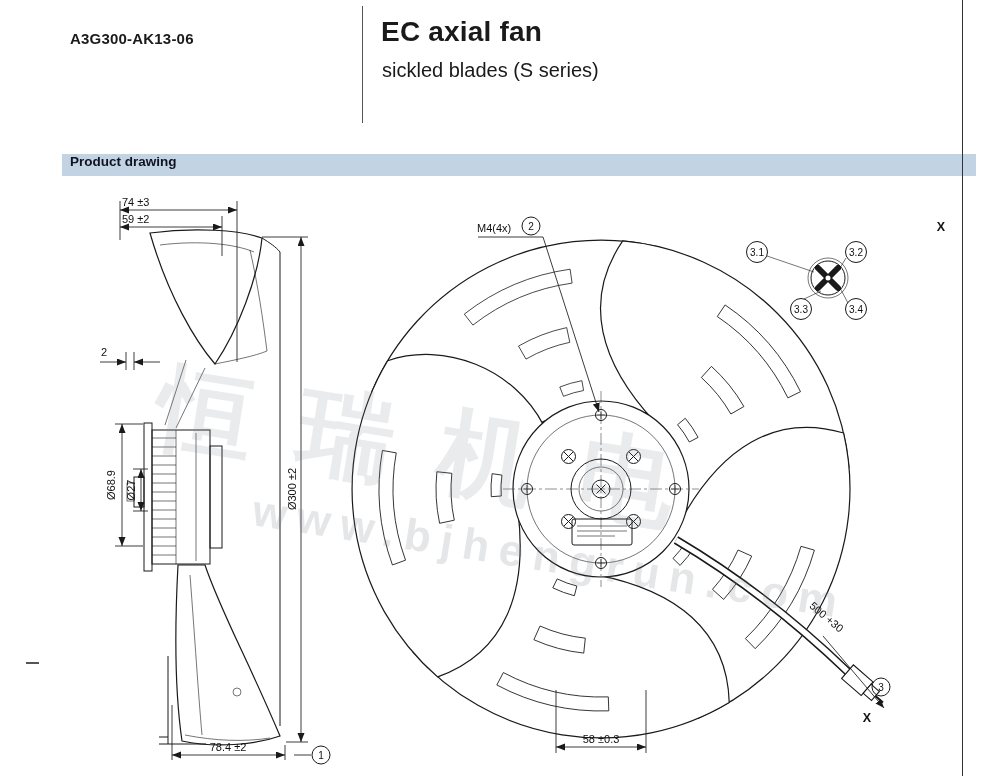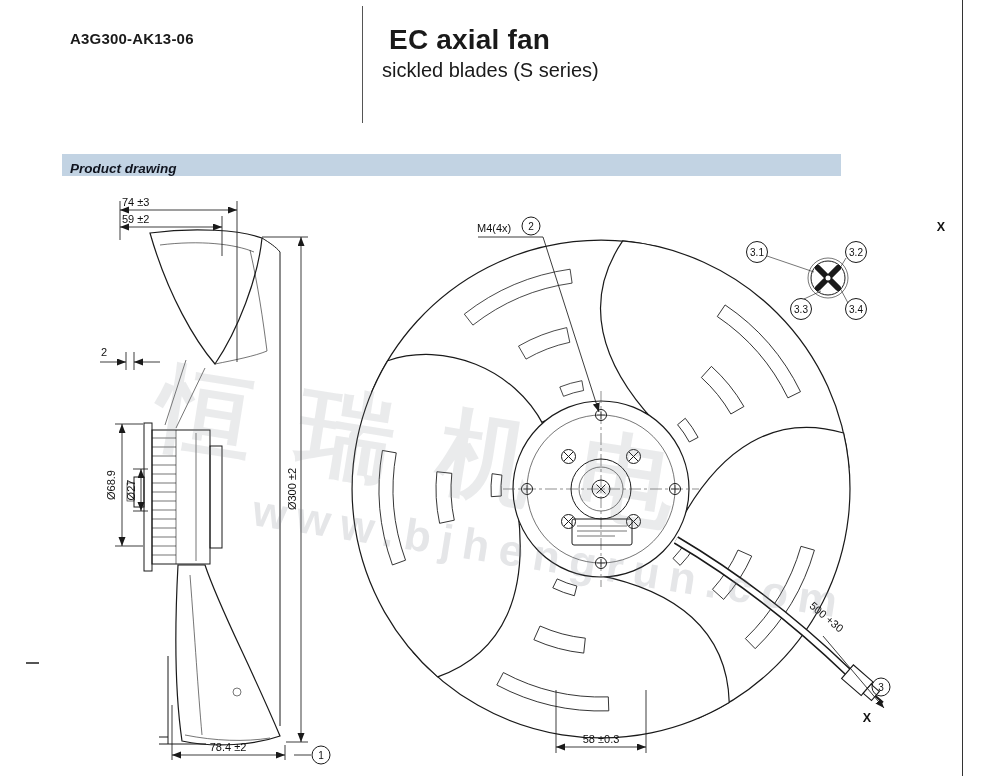--- a/index.html
+++ b/index.html
@@ -1,23 +1,23 @@
 <!DOCTYPE html>
 <html style="--band_bg: #c2d3e3; --ink: #1a1a1a;"><head>
 <meta charset="utf-8">
 <style>
   html,body{margin:0;padding:0;background:#fff;}
   body{width:990px;height:776px;position:relative;overflow:hidden;
        font-family:"Liberation Sans",sans-serif;color:#1a1a1a;}
   .page{position:absolute;inset:0;background:#fff;}
   .part-number{position:absolute;left:70px;top:30px;font-size:15px;font-weight:bold;letter-spacing:.2px;}
   .header-divider{position:absolute;left:362px;top:6px;width:1px;height:117px;background:#555;}
-  .page-title{position:absolute;left:381px;top:16px;font-size:28px;font-weight:bold;letter-spacing:.2px;margin:8px;}
+  .page-title{position:absolute;left:381px;top:16px;font-size:28px;font-weight:bold;letter-spacing:.2px;margin:0;}
   .page-subtitle{position:absolute;left:382px;top:59px;font-size:20px;}
-  .band{position:absolute;left:62px;top:154px;width:779px;height:22px;background:var(--band_bg,#c2d3e3);display:flex;align-items:flex-end;font-style:italic;}
+  .band{position:absolute;left:62px;top:154px;width:914px;height:22px;background:var(--band_bg,#c2d3e3);display:flex;align-items:flex-start;}
   .band span{font-size:13.5px;font-weight:bold;padding-left:8px;color:#10141f;}
   .right-border{position:absolute;left:962px;top:0;width:1px;height:776px;background:#333;}
   .crop-dash{position:absolute;left:26px;top:662px;width:13px;height:2px;background:#555;}
   svg.drawing{position:absolute;left:0;top:0;z-index:2;}
   .watermark{position:absolute;left:150px;top:398px;transform:rotate(9deg);pointer-events:none;z-index:5;}
   .wm-cn{font-size:96px;font-weight:bold;letter-spacing:46px;color:rgba(125,130,138,.16);white-space:nowrap;}
   .wm-url{margin-top:-4px;margin-left:110px;font-size:44px;font-weight:bold;letter-spacing:10px;color:rgba(125,130,138,.20);white-space:nowrap;}
   
   .ol{fill:#fff;stroke:#1a1a1a;stroke-width:1.2;}
   .ln{fill:none;stroke:#1a1a1a;stroke-width:1;}

